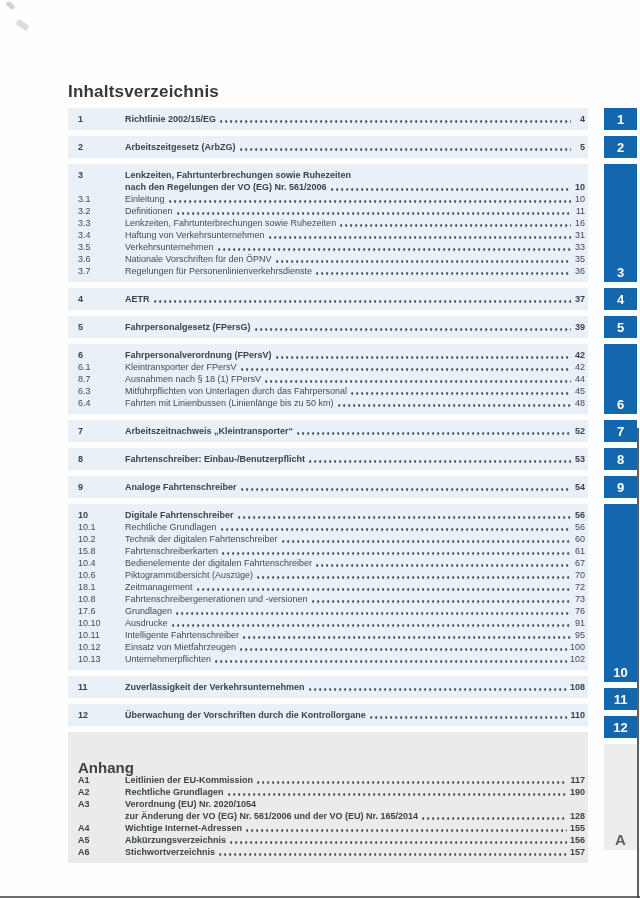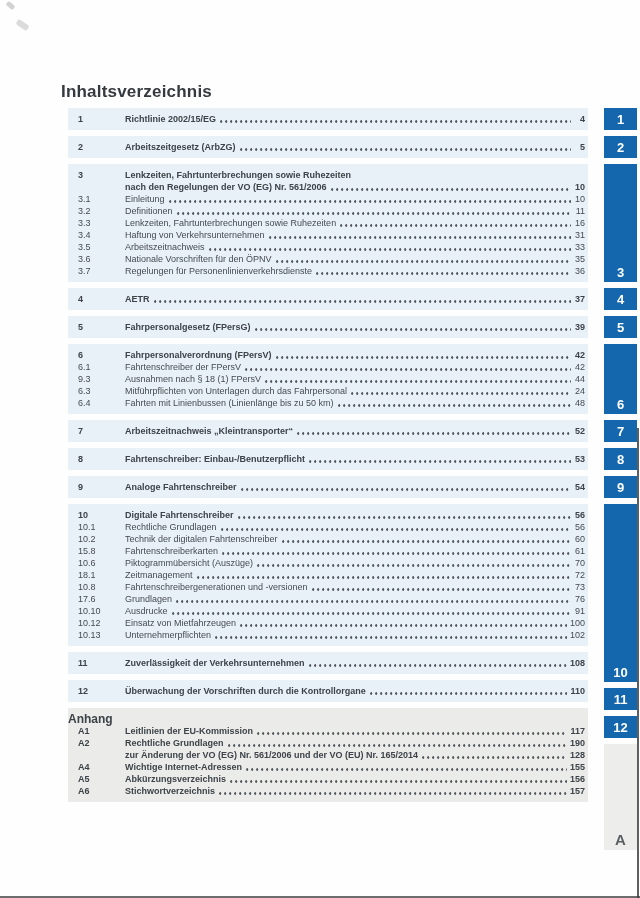--- a/index.html
+++ b/index.html
@@ -14,36 +14,36 @@
   html,body{width:640px;height:898px;}
   body{
     position:relative;
     width:640px;height:898px;
     background:#fefefe;
     font-family:"Liberation Sans", sans-serif;
     color:var(--ink);
     overflow:hidden;
   }
   .page-title{
-    position:absolute;left:61px;top:82px;
+    position:absolute;left:68px;top:82px;
     font-size:17px;font-weight:bold;color:#343a3f;
     letter-spacing:.2px;
   }
   .toc{
     position:absolute;left:68px;top:108px;width:520px;
   }
   .toc-group{
     background:var(--row-blue);
     padding:5px 0;
     margin-bottom:6px;
   }
   .toc-group.gray{background:var(--anhang-gray);}
   .group-header{
-    font-weight:bold;font-size:12px;line-height:12px;
-    color:var(--ink-bold);
+    font-weight:bold;font-size:15px;line-height:12px;
+    padding-left:10px;color:var(--ink-bold);margin-top:25px;
   }
   .row{
     display:flex;align-items:baseline;
     font-size:9px;line-height:12px;color:var(--ink);
   }
   .row.bold{font-weight:bold;color:var(--ink-bold);}
   .row .num{
     flex:0 0 57px;padding-left:10px;
   }
   .row .indent{flex:0 0 57px;}
@@ -143,21 +143,21 @@
         <span class="pg">16</span>
       </div>
       <div class="row">
         <span class="num">3.4</span>
         <span class="ttl">Haftung von Verkehrsunternehmen</span>
         <span class="dots"></span>
         <span class="pg">31</span>
       </div>
       <div class="row">
         <span class="num">3.5</span>
-        <span class="ttl">Arbeitszeitnachweis</span>
+        <span class="ttl">Verkehrsunternehmen</span>
         <span class="dots"></span>
         <span class="pg">33</span>
       </div>
       <div class="row">
         <span class="num">3.6</span>
         <span class="ttl">Nationale Vorschriften für den ÖPNV</span>
         <span class="dots"></span>
         <span class="pg">35</span>
       </div>
       <div class="row">
@@ -185,35 +185,35 @@
     </div>
     <div class="toc-group">
       <div class="row bold">
         <span class="num">6</span>
         <span class="ttl">Fahrpersonalverordnung (FPersV)</span>
         <span class="dots"></span>
         <span class="pg">42</span>
       </div>
       <div class="row">
         <span class="num">6.1</span>
-        <span class="ttl">Fahrtenschreiber der FPersV</span>
+        <span class="ttl">Kleintransporter der FPersV</span>
         <span class="dots"></span>
         <span class="pg">42</span>
       </div>
       <div class="row">
-        <span class="num">9.3</span>
+        <span class="num">8.7</span>
         <span class="ttl">Ausnahmen nach § 18 (1) FPersV</span>
         <span class="dots"></span>
         <span class="pg">44</span>
       </div>
       <div class="row">
         <span class="num">6.3</span>
         <span class="ttl">Mitführpflichten von Unterlagen durch das Fahrpersonal</span>
         <span class="dots"></span>
-        <span class="pg">24</span>
+        <span class="pg">45</span>
       </div>
       <div class="row">
         <span class="num">6.4</span>
         <span class="ttl">Fahrten mit Linienbussen (Linienlänge bis zu 50 km)</span>
         <span class="dots"></span>
         <span class="pg">48</span>
       </div>
     </div>
     <div class="toc-group">
       <div class="row bold">
@@ -258,20 +258,26 @@
         <span class="dots"></span>
         <span class="pg">60</span>
       </div>
       <div class="row">
         <span class="num">15.8</span>
         <span class="ttl">Fahrtenschreiberkarten</span>
         <span class="dots"></span>
         <span class="pg">61</span>
       </div>
       <div class="row">
+        <span class="num">10.4</span>
+        <span class="ttl">Bedienelemente der digitalen Fahrtenschreiber</span>
+        <span class="dots"></span>
+        <span class="pg">67</span>
+      </div>
+      <div class="row">
         <span class="num">10.6</span>
         <span class="ttl">Piktogrammübersicht (Auszüge)</span>
         <span class="dots"></span>
         <span class="pg">70</span>
       </div>
       <div class="row">
         <span class="num">18.1</span>
         <span class="ttl">Zeitmanagement</span>
         <span class="dots"></span>
         <span class="pg">72</span>
@@ -288,20 +294,26 @@
         <span class="dots"></span>
         <span class="pg">76</span>
       </div>
       <div class="row">
         <span class="num">10.10</span>
         <span class="ttl">Ausdrucke</span>
         <span class="dots"></span>
         <span class="pg">91</span>
       </div>
       <div class="row">
+        <span class="num">10.11</span>
+        <span class="ttl">Intelligente Fahrtenschreiber</span>
+        <span class="dots"></span>
+        <span class="pg">95</span>
+      </div>
+      <div class="row">
         <span class="num">10.12</span>
         <span class="ttl">Einsatz von Mietfahrzeugen</span>
         <span class="dots"></span>
         <span class="pg">100</span>
       </div>
       <div class="row">
         <span class="num">10.13</span>
         <span class="ttl">Unternehmerpflichten</span>
         <span class="dots"></span>
         <span class="pg">102</span>
@@ -329,20 +341,24 @@
         <span class="num">A1</span>
         <span class="ttl">Leitlinien der EU-Kommission</span>
         <span class="dots"></span>
         <span class="pg">117</span>
       </div>
       <div class="row bold">
         <span class="num">A2</span>
         <span class="ttl">Rechtliche Grundlagen</span>
         <span class="dots"></span>
         <span class="pg">190</span>
+      </div>
+      <div class="row bold">
+        <span class="num">A3</span>
+        <span class="ttl">Verordnung (EU) Nr. 2020/1054</span>
       </div>
       <div class="row bold">
         <span class="indent"></span>
         <span class="ttl">zur Änderung der VO (EG) Nr. 561/2006 und der VO (EU) Nr. 165/2014</span>
         <span class="dots"></span>
         <span class="pg">128</span>
       </div>
       <div class="row bold">
         <span class="num">A4</span>
         <span class="ttl">Wichtige Internet-Adressen</span>

